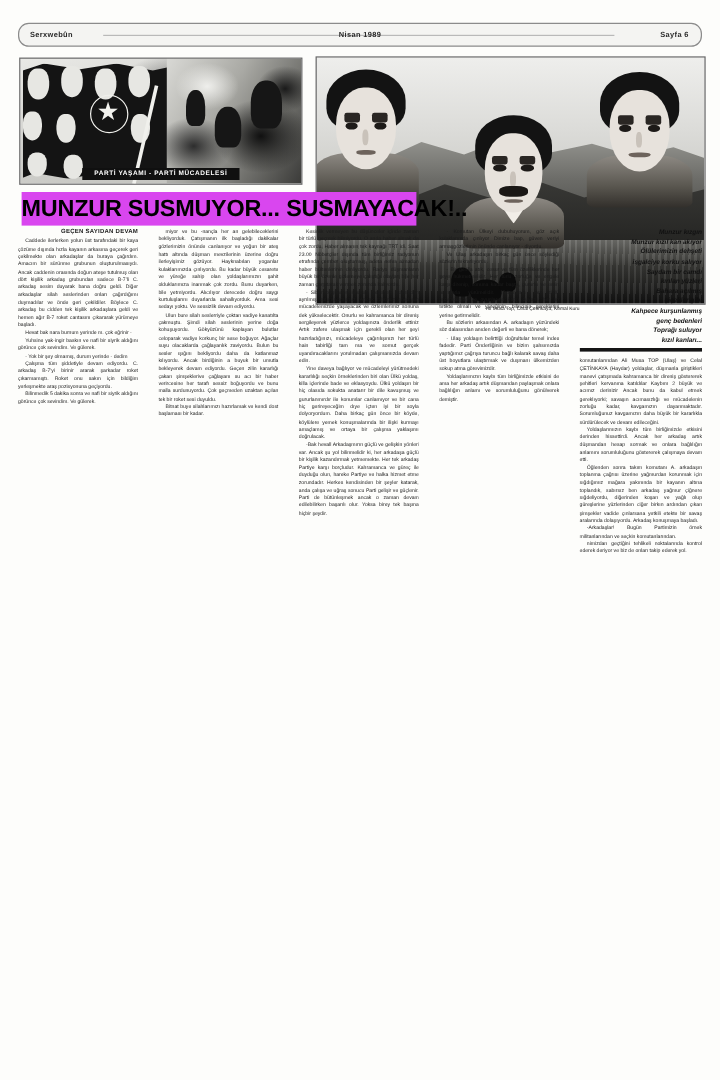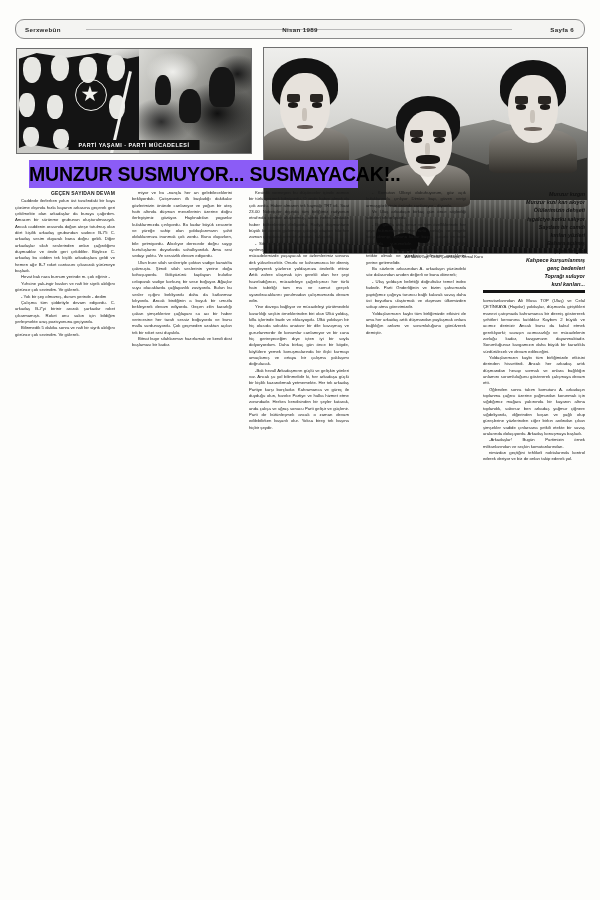--- a/index.html
+++ b/index.html
@@ -141,22 +141,22 @@
     border-radius:38% 38% 10% 10%;
   }
   .pt-collar{
     position:absolute;left:26%;top:72%;width:48%;height:24%;
     background:#f1ede7;
     clip-path:polygon(0 0,100% 0,62% 78%,50% 100%,38% 78%);
   }
 
   
   .headline-box{
-    position:absolute;left:29px;top:160px;width:329px;height:28px;
-    background:#8b5cf6;
+    position:absolute;left:18px;top:160px;width:329px;height:28px;
+    background:#d946ef;
   }
   .headline{
     position:absolute;left:0;top:0;
     font-size:19.5px;font-weight:700;letter-spacing:-.2px;
     color:#000;white-space:nowrap;line-height:28px;
   }
 
   
   .cols{
     position:absolute;left:15px;top:190px;width:570px;height:692px;

